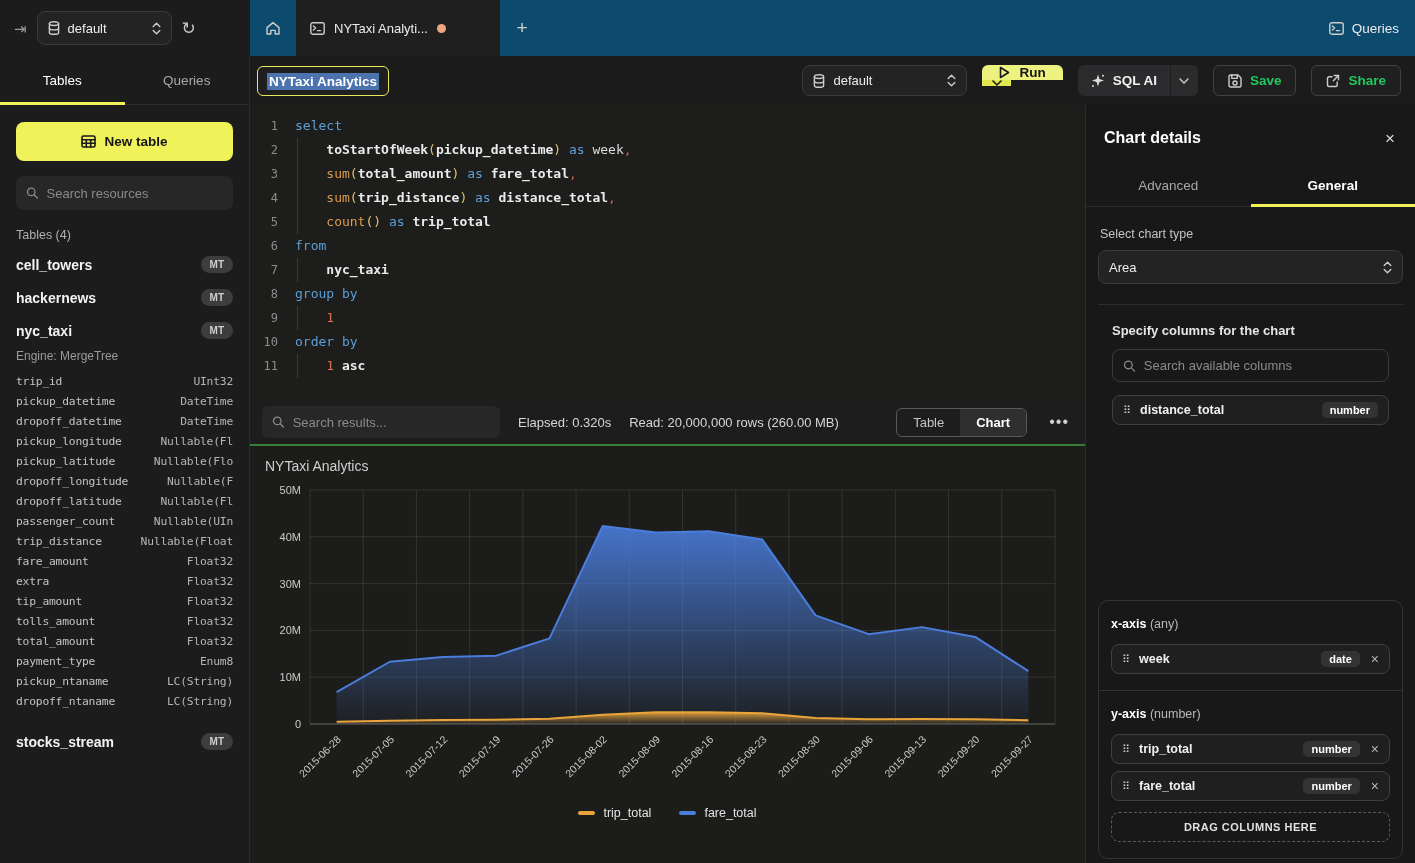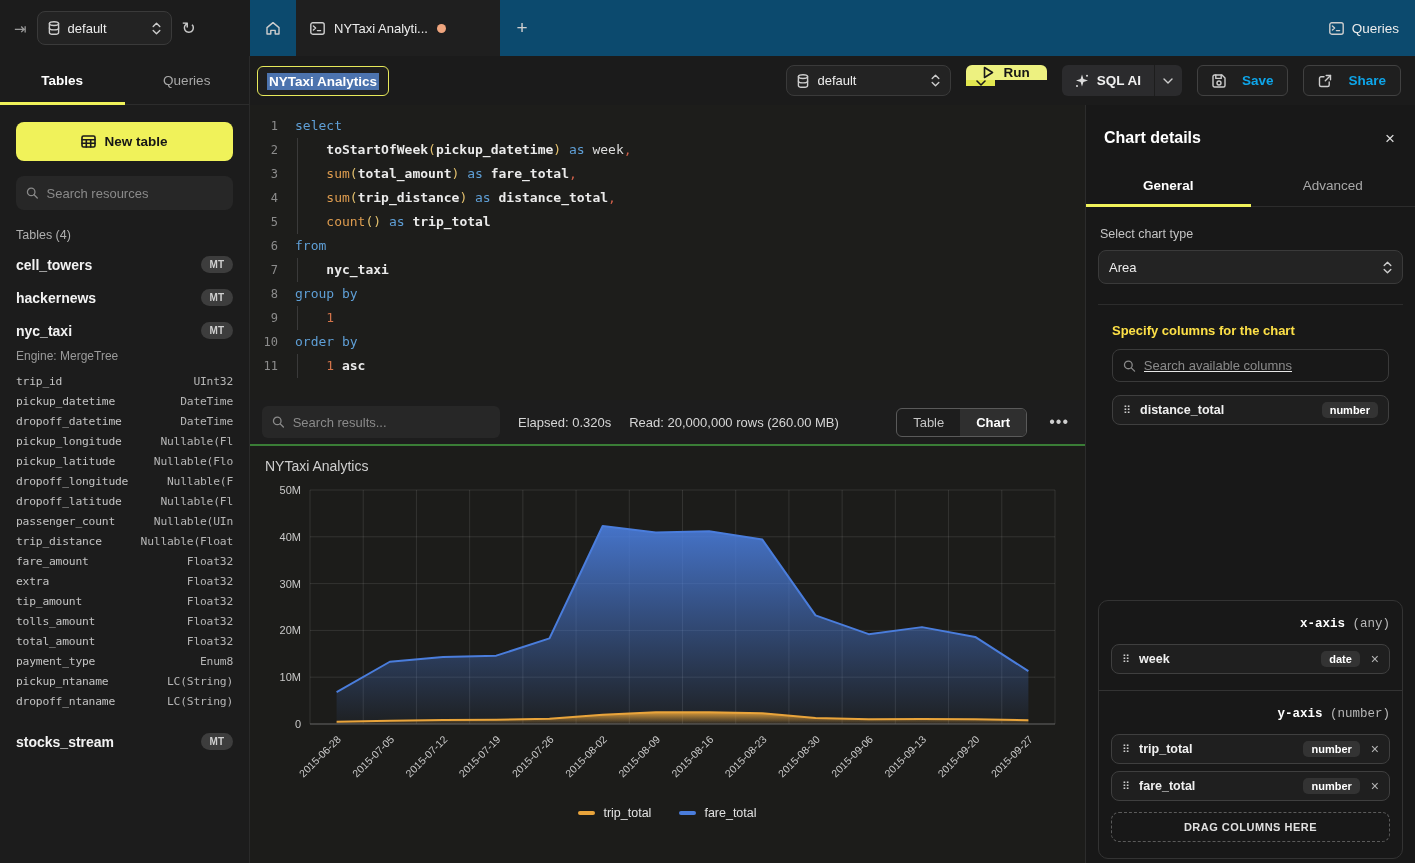--- a/index.html
+++ b/index.html
@@ -27,21 +27,21 @@
 
   svg.ic { display:block; }
   .stroke { fill:none; stroke:#cdcdcd; stroke-width:1.4; stroke-linecap:round; stroke-linejoin:round; }
   .stroke-dark { fill:none; stroke:#1a1a1a; stroke-width:1.6; stroke-linecap:round; stroke-linejoin:round; }
 
   
   #sidebar { position:absolute; left:0; top:56px; width:250px; height:807px; background:#1c1c1c; border-right:1px solid #2a2a2a; }
   #sidebar-tabs { display:flex; height:49px; border-bottom:1px solid #2c2c2c; }
   .side-tab { width:50%; display:flex; align-items:center; justify-content:center; font-size:13.5px; color:#a8a8a8;
     cursor:pointer; position:relative; }
-  .side-tab.active { color:#fff; font-weight:700; }
+  .side-tab.active { color:#fff; font-weight:400; }
   .side-tab.active::after { content:''; position:absolute; left:0; right:0; bottom:-1px; height:3px; background:#f0f25a; }
   #new-table-btn { margin:17px 16px 0 16px; height:39px; background:#f0f25a; border-radius:8px; display:flex;
     align-items:center; justify-content:center; gap:8px; color:#161616; font-size:13.5px; font-weight:700; cursor:pointer; }
   #resource-search { margin:15px 16px 0 16px; height:34px; background:#272727; border-radius:8px; display:flex;
     align-items:center; gap:8px; padding:0 10px; }
   #resource-search input, #results-search input, #panel-search input { background:transparent; border:none; outline:none;
     color:#e6e6e6; font-size:13px; width:100%; font-family:"Liberation Sans",sans-serif; }
   #resource-search input::placeholder, #results-search input::placeholder, #panel-search input::placeholder { color:#8a8a8a; }
   #tables-section-label { margin:18px 16px 6px 16px; font-size:12.5px; color:#b0b0b0; }
   #tables-list { padding:0 16px; }
@@ -62,22 +62,22 @@
   #title-box .sel { background:#4c73ae; color:#fff; font-size:13.5px; font-weight:600; padding:1px 2px; }
   #hdr-right { margin-left:auto; display:flex; align-items:center; gap:15px; }
   #run-db { width:165px; height:31px; }
   #run-btn { display:flex; height:31px; border-radius:6px; overflow:hidden; cursor:pointer;flex-direction:column; }
   #run-main { background:#edf180; display:flex; align-items:center; gap:9px; padding:0 17px; color:#161616;
     font-size:13.5px; font-weight:700; }
   #run-caret { width:29px; background:#e2e74f; display:flex; align-items:center; justify-content:center; }
   .dark-btn { display:flex; align-items:center; height:31px; background:#2b2b2d; border-radius:6px; cursor:pointer; }
   #sqlai-main { display:flex; align-items:center; gap:8px; padding:0 13px; color:#f0f0f0; font-size:13.5px; font-weight:600; }
   #sqlai-caret { width:28px; align-self:stretch; display:flex; align-items:center; justify-content:center; border-left:1px solid #1d1d1d; }
-  .outline-btn { display:flex; align-items:center; gap:16px; height:31px; border:1px solid #414141; border-radius:6px;
-    padding:0 14px; color:#0ea5e9; font-size:13.5px; font-weight:600; background:#1f1f1f; cursor:pointer; }
+  .outline-btn { display:flex; align-items:center; gap:8px; height:31px; border:1px solid #414141; border-radius:6px;
+    padding:0 14px; color:#22c55e; font-size:13.5px; font-weight:600; background:#1f1f1f; cursor:pointer; }
 
   
   #editor { position:absolute; left:250px; top:105px; width:835px; height:295px; background:#1d1d1b; padding-top:9px; cursor:text; }
   .lrow { display:flex; height:24px; font-family:"DejaVu Sans Mono", monospace; font-size:13px; line-height:24px; }
   .lnum { width:28px; text-align:right; color:#8c8c8c; flex:none; font-size:12px; }
   .ltext { position:relative; margin-left:17px; white-space:pre; }
   .lrow.ind .ltext::before { content:''; position:absolute; left:2px; top:0; bottom:0; width:1px; background:#3a3a3a; }
   .tok-kw { color:#5f9fd6; } .tok-fn { color:#de9c4f; } .tok-paren { color:#e3c06e; }
   .tok-ident { color:#eaeaea; font-weight:700; } .tok-plain { color:#dcdcdc; }
   .tok-comma { color:#d2604a; } .tok-num { color:#d2744a; } .tok-ws { color:#dcdcdc; }
@@ -108,34 +108,34 @@
   #panel-head .ttl { font-size:16px; font-weight:700; color:#fff; }
   #panel-close { color:#dcdcdc; font-size:17px; cursor:pointer; line-height:1; }
   #panel-tabs { display:flex; border-bottom:1px solid #2c2c2c; }
   .panel-tab { width:50%; text-align:center; padding:11px 0 13px 0; font-size:13.5px; color:#a8a8a8; cursor:pointer; position:relative; }
   .panel-tab.active { color:#fff; font-weight:700; }
   .panel-tab.active::after { content:''; position:absolute; left:0; right:0; bottom:-1px; height:3px; background:#f0f25a; }
   #panel-body { padding:20px 12px 0 12px; }
   .panel-label { font-size:12.5px; color:#c4c4c4; margin:0 0 9px 2px; }
   #chart-type-select { height:34px; border-radius:8px; }
   .panel-divider { height:1px; background:#2c2c2c; margin:20px 0 18px 0; }
-  .panel-sublabel { font-size:13px; font-weight:700; color:#fde047; margin:0 0 11px 14px; }
+  .panel-sublabel { font-size:13px; font-weight:700; color:#e5e5e5; margin:0 0 11px 14px; }
   #panel-search { margin:0 14px; height:33px; border:1px solid #3a3a3a; border-radius:8px; display:flex; align-items:center;
-    gap:8px; padding:0 10px;text-decoration:underline; }
+    gap:8px; padding:0 10px; }
   .chip { display:flex; align-items:center; gap:9px; height:30px; border:1px solid #3f3f3f; border-radius:8px;
     background:#1f1f1f; padding:0 10px; cursor:grab; }
   .chip .drag { color:#cfcfcf; font-size:11px; line-height:1; }
   .chip .chip-name { font-size:12.5px; font-weight:700; color:#f0f0f0; flex:1; }
   .chip .chip-badge { background:#333; border-radius:5px; padding:2px 8px; font-size:11px; font-weight:700; color:#fff; }
   .chip .chip-x { color:#b5b5b5; font-size:14px; cursor:pointer; padding-left:2px; }
   #free-chip { margin:13px 14px 0 14px; }
   #axis-box { margin:175px 0 0 0; border:1px solid #333; border-radius:10px; }
   .axis-section { padding:12px 12px 16px 12px; }
   .axis-section + .axis-section { border-top:1px solid #333; }
-  .axis-title { text-align:right; font-size:12.5px; margin:4px 0 13px 0; color:#b8b8b8;font-family:Liberation Mono, monospace; }
+  .axis-title { text-align:left; font-size:12.5px; margin:4px 0 13px 0; color:#b8b8b8; }
   .axis-title b { color:#fff; font-weight:700; }
   .axis-chips { display:flex; flex-direction:column; gap:7px; }
   #drag-box { margin-top:11px; border:1.5px dashed #5a5a5a; border-radius:8px; height:30px; display:flex;
     align-items:center; justify-content:center; font-size:11px; font-weight:700; letter-spacing:.5px; color:#e0e0e0; }
 </style>
 </head>
 <body>
 
 <div id="app">
 
@@ -492,22 +492,22 @@
         </div>
       </div>
   </div>
 
   <div id="right-panel">
     <div id="panel-head">
       <span class="ttl">Chart details</span>
       <span id="panel-close">×</span>
     </div>
     <div id="panel-tabs">
+      <div class="panel-tab">Advanced</div>
       <div class="panel-tab active">General</div>
-      <div class="panel-tab">Advanced</div>
     </div>
     <div id="panel-body">
       <div class="panel-label">Select chart type</div>
       <div class="select-box" id="chart-type-select">
         <span class="grow">Area</span>
         <svg class="ic" width="9" height="13" viewBox="0 0 9 13">
           <path class="stroke" d="M1.2 4.4 L4.5 1.2 L7.8 4.4"></path>
             <path class="stroke" d="M1.2 8.6 L4.5 11.8 L7.8 8.6"></path>
         </svg>
       </div>

